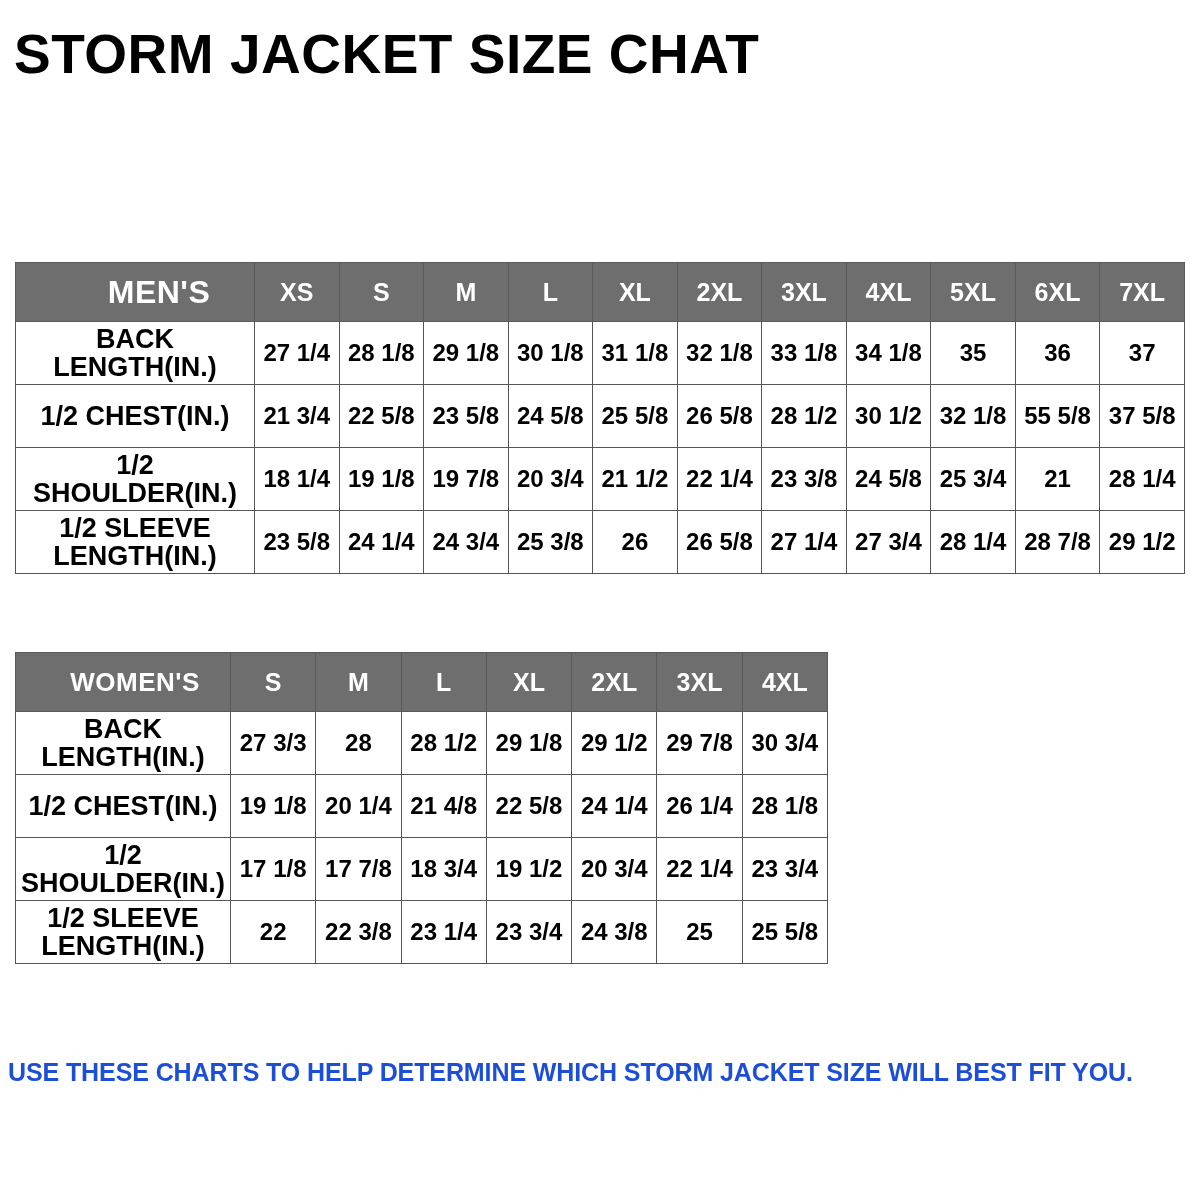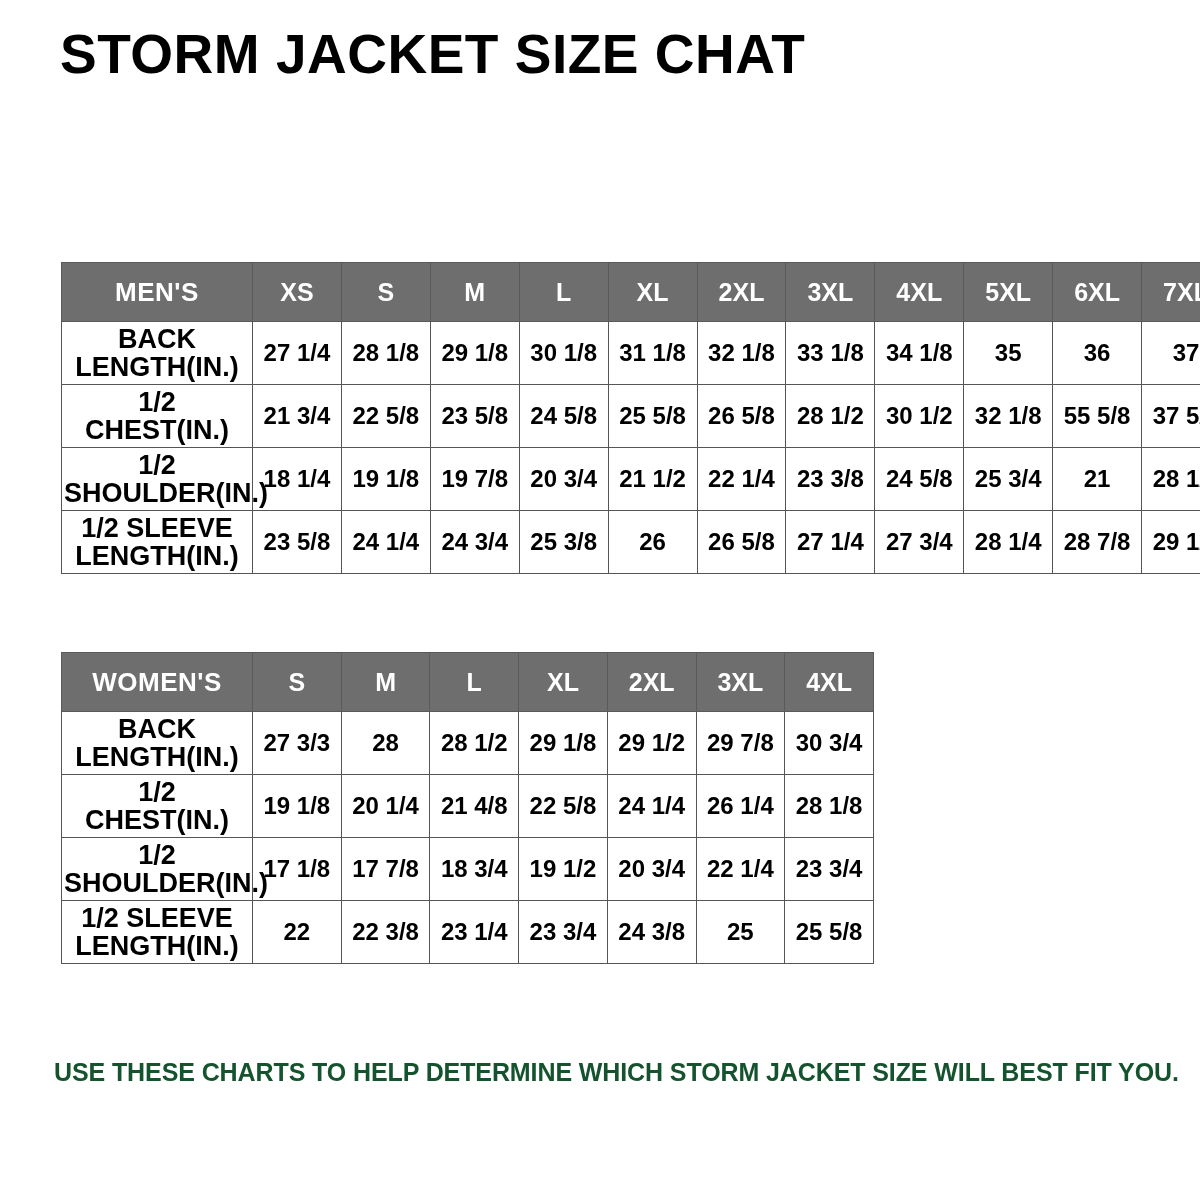--- a/index.html
+++ b/index.html
@@ -14,21 +14,20 @@
     font-family: "Liberation Sans", sans-serif;
     color: #000000;
     position: relative;
   }
 
   #page {
     position: relative;
     width: 1047px;
     height: 1200px;
     box-sizing: border-box;
-    margin-left: 46px;
   }
 
   .title {
     position: absolute;
     left: 14px;
     top: 26px;
     font-size: 55px;
     font-weight: bold;
     letter-spacing: 0.5px;
     line-height: 1.05;
@@ -48,21 +47,21 @@
     letter-spacing: 0.1px;
   }
 
   .footer-note {
     position: absolute;
     left: 8px;
     top: 1058px;
     width: 1170px;
     font-size: 25px;
     font-weight: bold;
-    color: #14532d;
+    color: #1d4ed8;
     letter-spacing: -0.1px;
     white-space: nowrap;
   }
 
   table.size-table {
     position: absolute;
     border-collapse: collapse;
     table-layout: fixed;
     background: #ffffff;
   }
@@ -89,22 +88,23 @@
     left: 15px;
     top: 262px;
     width: 1170px;
   }
   #mens-table thead th {
     height: 58px;
     font-size: 25px;
     font-weight: bold;
   }
   #mens-table thead th.corner-head {
-    font-size: 26px;
+    font-size: 32px;
     letter-spacing: 0.5px;
+    padding-left: 48px;
   }
   #mens-table tbody td {
     height: 62px;
     font-size: 24px;
   }
   #mens-table tbody td.rowlabel {
     font-size: 27px;
     line-height: 1.05;
     padding: 0 2px;
   }
@@ -216,21 +216,21 @@
           <td>28 1/4</td>
           <td>28 7/8</td>
           <td>29 1/2</td>
         </tr>
       </tbody>
   </table>
 
   <table class="size-table" id="womens-table">
     <thead>
       <tr>
-          <th class="corner-head" style="width: 190px;">WOMEN'S</th>
+          <th class="corner-head" style="width: 190px; padding-left: 24px;">WOMEN'S</th>
           <th>S</th>
           <th>M</th>
           <th>L</th>
           <th>XL</th>
           <th>2XL</th>
           <th>3XL</th>
           <th>4XL</th>
         </tr>
     </thead>
     <tbody>

